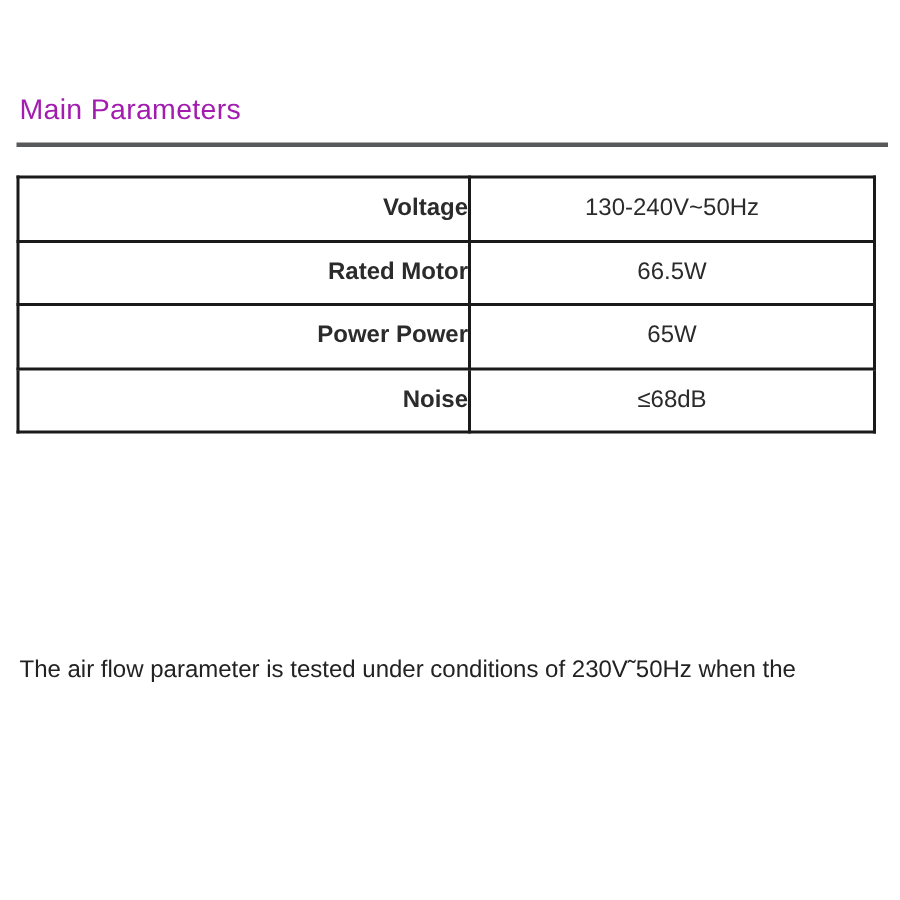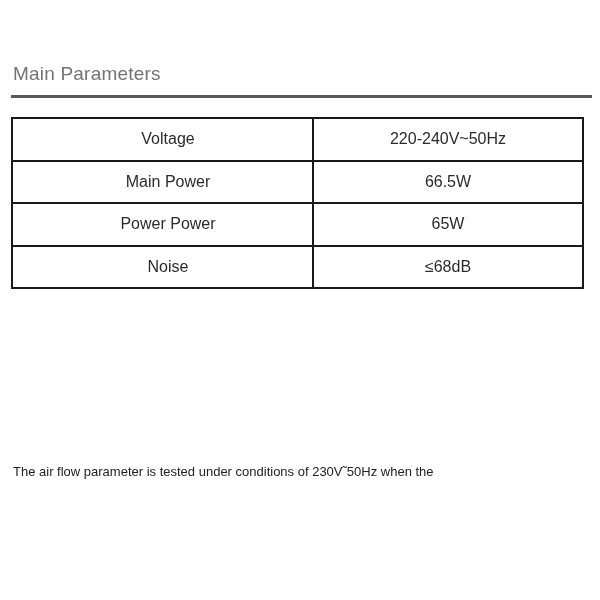--- a/index.html
+++ b/index.html
@@ -20,21 +20,21 @@
     height: 600px;
     background: #ffffff;
   }
   .doc-title {
     position: absolute;
     left: 13px;
     top: 63px;
     font-size: 19px;
     font-weight: 400;
     letter-spacing: 0.2px;
-    color: #737373;
+    color: #a21caf;
     margin: 0;
   }
   .title-rule {
     position: absolute;
     left: 11px;
     top: 95px;
     width: 581px;
     height: 2.5px;
     background: #58595b;
   }
@@ -52,55 +52,56 @@
   .spec-table td {
     height: 40.5px;
     font-size: 16px;
     color: #2b2b2b;
     background: #ffffff;
     padding: 0;
   }
   .spec-table td.spec-label {
     width: 288px;
     padding-left: 11px;
-    text-align: center;
+    text-align: right;
+    font-weight: bold;
   }
   .spec-table td.spec-value {
     text-align: center;
   }
   .footnote {
     position: absolute;
     left: 13px;
-    top: 458px;
+    top: 433px;
     width: 560px;
-    font-size: 13px;
+    font-size: 16px;
     line-height: 27px;
     color: #222222;
   }
   .footnote p {
     margin: 0;
   }
 </style>
 </head>
 <body>
 
 <div class="page">
 
   <h1 class="doc-title">Main Parameters</h1>
 
   <div class="title-rule"></div>
 
   <table class="spec-table">
     <tbody>
       <tr>
         <td class="spec-label">Voltage</td>
-        <td class="spec-value">220-240V~50Hz</td>
+        <td class="spec-value">130-240V~50Hz</td>
       </tr>
       <tr>
-        <td class="spec-label">Main Power</td>
+        <td class="spec-label">Rated Motor</td>
         <td class="spec-value">66.5W</td>
       </tr>
       <tr>
         <td class="spec-label">Power Power</td>
         <td class="spec-value">65W</td>
       </tr>
       <tr>
         <td class="spec-label">Noise</td>
         <td class="spec-value">≤68dB</td>
       </tr>

